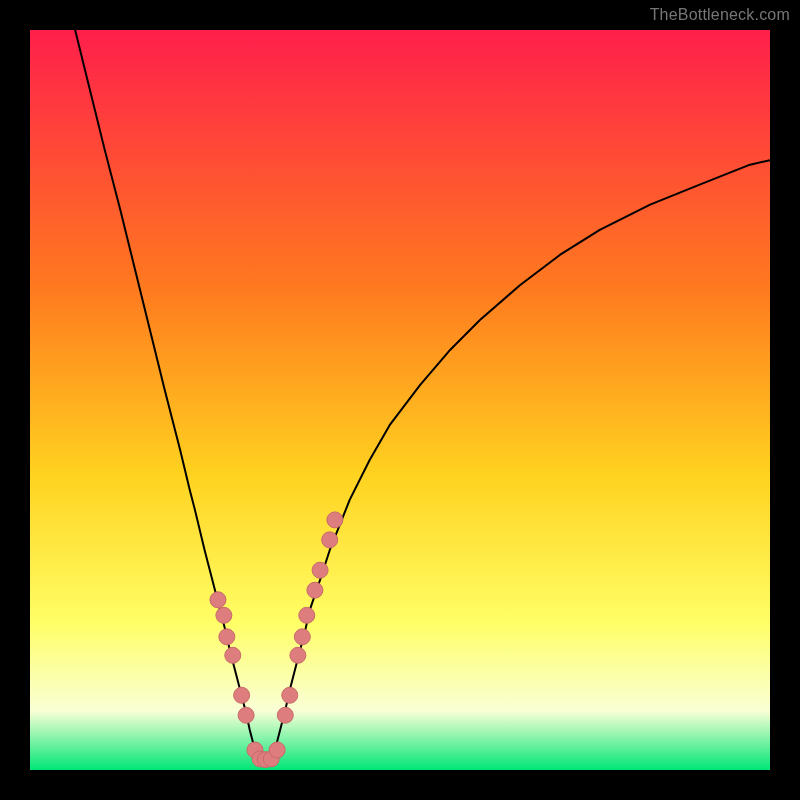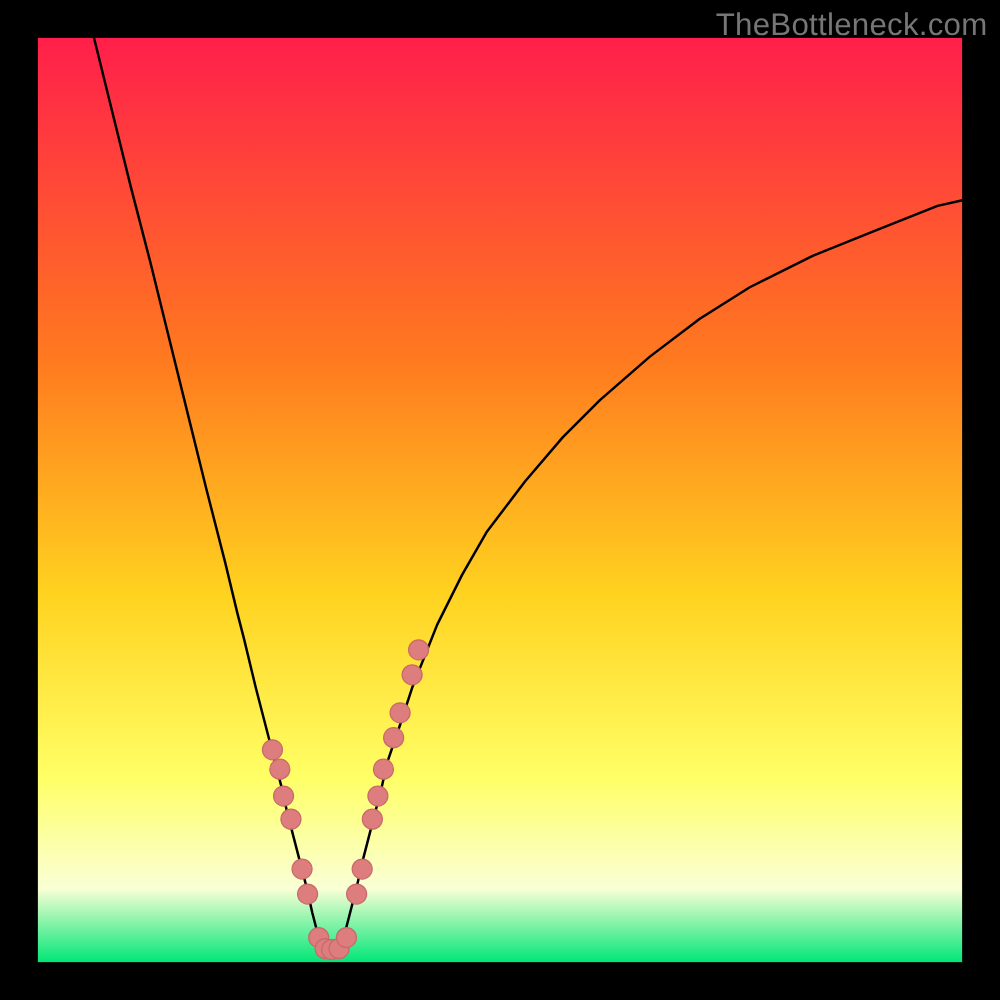--- a/index.html
+++ b/index.html
@@ -28,21 +28,21 @@
     overflow: hidden;
   }
   .plot-area svg {
     display: block;
   }
   .watermark {
     position: absolute;
     top: 6px;
     right: 10px;
     color: #767676;
-    font-size: 25px;
+    font-size: 16px;
     font-weight: 500;
     letter-spacing: 0.2px;
     user-select: none;
   }
 </style>
 </head>
 <body>
 
 <div class="frame">
   <div class="watermark">TheBottleneck.com</div>

